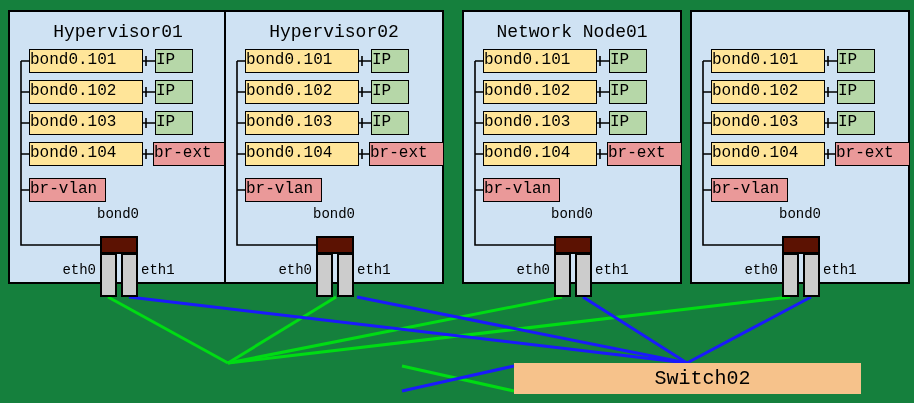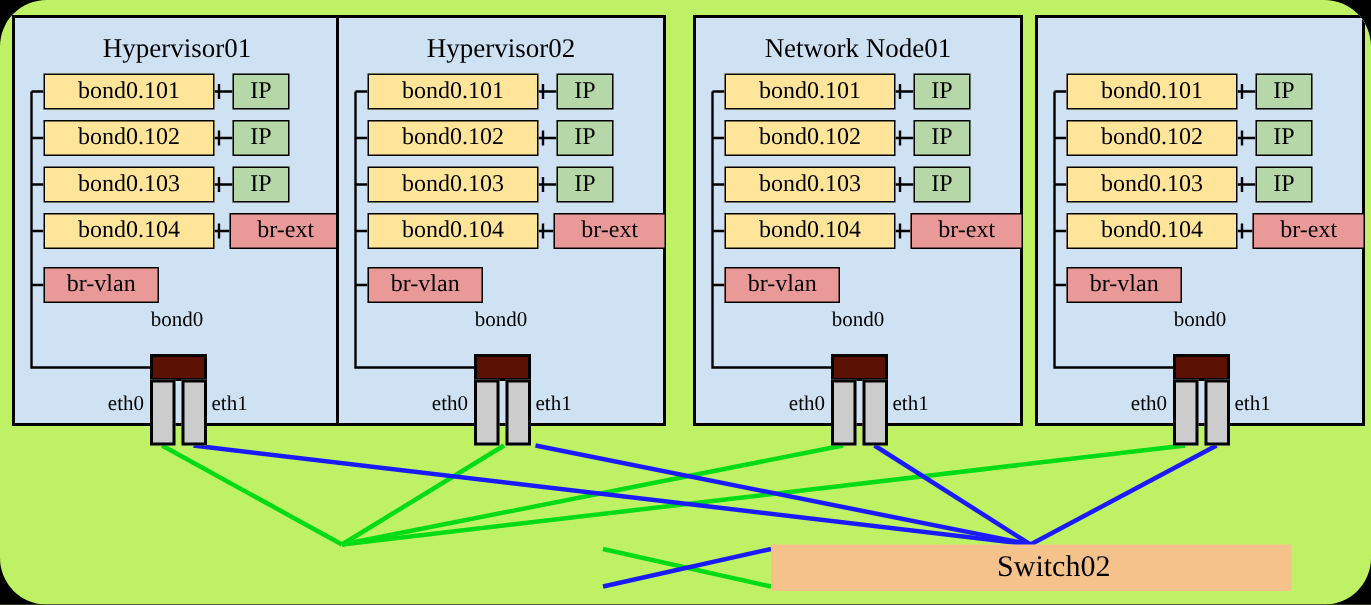--- a/index.html
+++ b/index.html
@@ -1,28 +1,28 @@
 <!DOCTYPE html>
 <html><head>
 <meta charset="utf-8">
 <style>
   html,body{margin:0;padding:0;background:#000;}
-  #canvas{position:relative;width:914px;height:403px;background:#bef264;overflow:hidden;
-          font-family:Liberation Serif, serif;color:#000;border-radius:31px;}
+  #canvas{position:relative;width:914px;height:403px;background:#15803d;overflow:hidden;
+          font-family:Liberation Mono, monospace;color:#000;}
 
   
   .panel{position:absolute;top:10px;width:220px;height:274px;background:#cfe2f3;
          border:2px solid #000;box-sizing:border-box;overflow:visible;}
   .panel .inner{position:absolute;left:-2px;top:-2px;width:220px;height:274px;}
   .title{position:absolute;left:0;top:12px;width:220px;text-align:center;
          font-size:18px;line-height:20px;}
   .bracket{position:absolute;left:0;top:0;width:220px;height:274px;}
 
   .bx{position:absolute;box-sizing:border-box;border:1.5px solid #000;
-      font-size:16px;line-height:21px;text-align:center;height:24px;}
+      font-size:16px;line-height:21px;height:24px;}
   .vbox{left:21px;width:114px;background:#ffe599;}
   .ipbox{left:147px;width:38px;background:#b6d7a8;}
   .extbox{left:145px;width:75px;background:#ea9999;}
   .vlanbox{left:21px;width:77px;background:#ea9999;}
   .row1{top:39px}.row2{top:70px}.row3{top:101px}.row4{top:132px}.row5{top:168px}
 
   .bondlabel{position:absolute;left:0;top:196px;width:220px;text-align:center;font-size:14px;}
   .bondbox{position:absolute;left:92px;top:226px;width:38px;height:18px;background:#5c1202;
            border:2px solid #000;box-sizing:border-box;}
   .nic{position:absolute;top:243px;width:17px;height:44px;background:#ccc;

